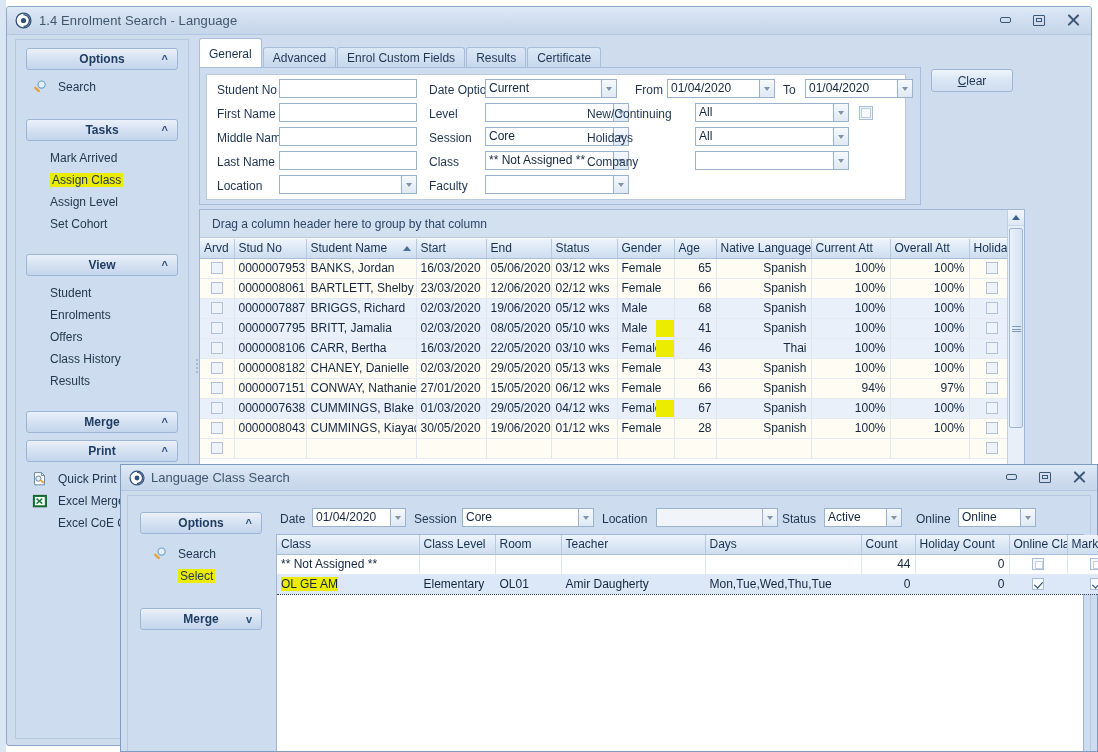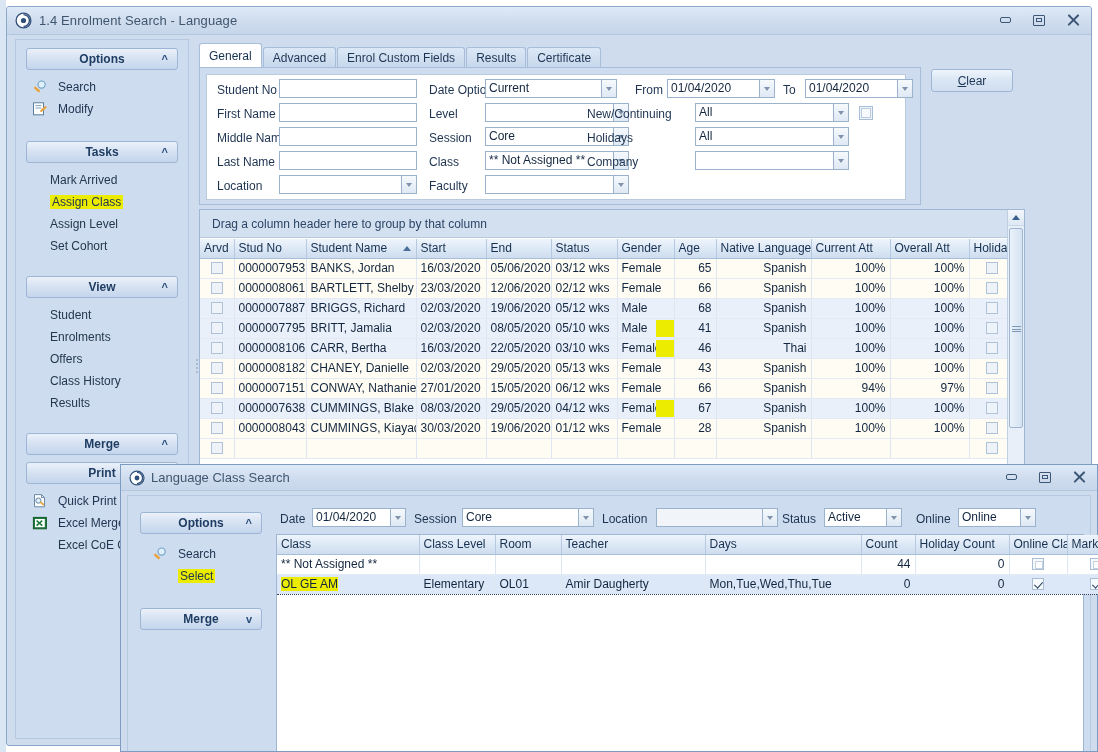--- a/index.html
+++ b/index.html
@@ -83,21 +83,21 @@
   .content { position:absolute; left:188px; top:32px; right:8px; bottom:8px; }
 
   
   .tabstrip { position:absolute; left:4px; top:6px; height:23px; display:flex; align-items:flex-end; }
   .tab {
     height:21px; padding:0 9px; margin-right:1px;
     background:linear-gradient(to bottom,#dce8f6 0%,#c6d7ec 100%);
     border:1px solid #a7bdd9; border-bottom:none; border-radius:3px 3px 0 0;
     display:flex; align-items:center; font-size:12px; color:#1d3654; cursor:pointer;
   }
-  .tab.active { background:#ffffff; height:25px; border-color:#a7bdd9; color:#16304f; }
+  .tab.active { background:#ffffff; height:30px; border-color:#a7bdd9; color:#16304f; }
 
   .tabpanel {
     position:absolute; left:4px; top:28px; width:722px; height:138px;
     background:#cddcee; border:1px solid #a7bdd9; border-top-color:#a7bdd9;
   }
   .formbox {
     position:absolute; left:6px; top:6px; width:700px; height:126px;
     background:#ffffff; border:1px solid #b9cadf;
   }
   .lbl { position:absolute; font-size:12px; color:#1d3350; white-space:nowrap; }
@@ -265,31 +265,20 @@
       </div>
       <div class="navlinks">
         <div class="navlink ico">
           <span class="li">
             <svg width="16" height="16" viewBox="0 0 16 16">
               <circle cx="9.6" cy="5.6" r="3.6" fill="#dff0fa" stroke="#6f9fc4" stroke-width="1.1"></circle>
               <rect x="1.4" y="9.2" width="7.2" height="2.4" rx="1.2" fill="#e8a33d" transform="rotate(42 5 10.4)"></rect>
             </svg>
           </span>
           <span class="lbl">Search</span>
-        </div>
-        <div class="navlink ico">
-          <span class="li">
-            <svg width="16" height="16" viewBox="0 0 16 16">
-              <rect x="1.5" y="1.8" width="10" height="12" fill="#ffffff" stroke="#5d7f9f" stroke-width="1"></rect>
-              <line x1="3.4" y1="4.6" x2="9.4" y2="4.6" stroke="#7fa0bd" stroke-width="1"></line>
-              <line x1="3.4" y1="7" x2="9.4" y2="7" stroke="#7fa0bd" stroke-width="1"></line>
-              <rect x="7.5" y="7.2" width="7.8" height="2.2" rx="1" fill="#e8a33d" transform="rotate(-42 11 8.3)"></rect>
-            </svg>
-          </span>
-          <span class="lbl">Modify</span>
         </div>
       </div>
 
       <div class="navgroup-hdr" style="margin-top:22px">
         <span>Tasks</span>
         <span class="chev">^</span>
       </div>
       <div class="navlinks" style="padding-left:12px">
         <div class="navlink">
           <span>Mark Arrived</span>
@@ -630,35 +619,35 @@
                   <td class="r">66</td>
                   <td class="r">Spanish</td>
                   <td class="r">94%</td>
                   <td class="r">97%</td>
                   <td class="c"><span class="rowchk"></span></td>
                 </tr>
               <tr class="even">
                   <td class="c"><span class="rowchk"></span></td>
                   <td>0000007638</td>
                   <td>CUMMINGS, Blake</td>
-                  <td>08/03/2020</td>
+                  <td>01/03/2020</td>
                   <td>29/05/2020</td>
                   <td>04/12 wks</td>
                   <td class="hlcell"><span>Female</span><span class="hlblock"></span></td>
                   <td class="r">67</td>
                   <td class="r">Spanish</td>
                   <td class="r">100%</td>
                   <td class="r">100%</td>
                   <td class="c"><span class="rowchk"></span></td>
                 </tr>
               <tr class="odd">
                   <td class="c"><span class="rowchk"></span></td>
                   <td>0000008043</td>
                   <td>CUMMINGS, Kiayada</td>
-                  <td>30/03/2020</td>
+                  <td>30/05/2020</td>
                   <td>19/06/2020</td>
                   <td>01/12 wks</td>
                   <td class="hlcell">Female</td>
                   <td class="r">28</td>
                   <td class="r">Spanish</td>
                   <td class="r">100%</td>
                   <td class="r">100%</td>
                   <td class="c"><span class="rowchk"></span></td>
                 </tr>
               <tr class="odd">

